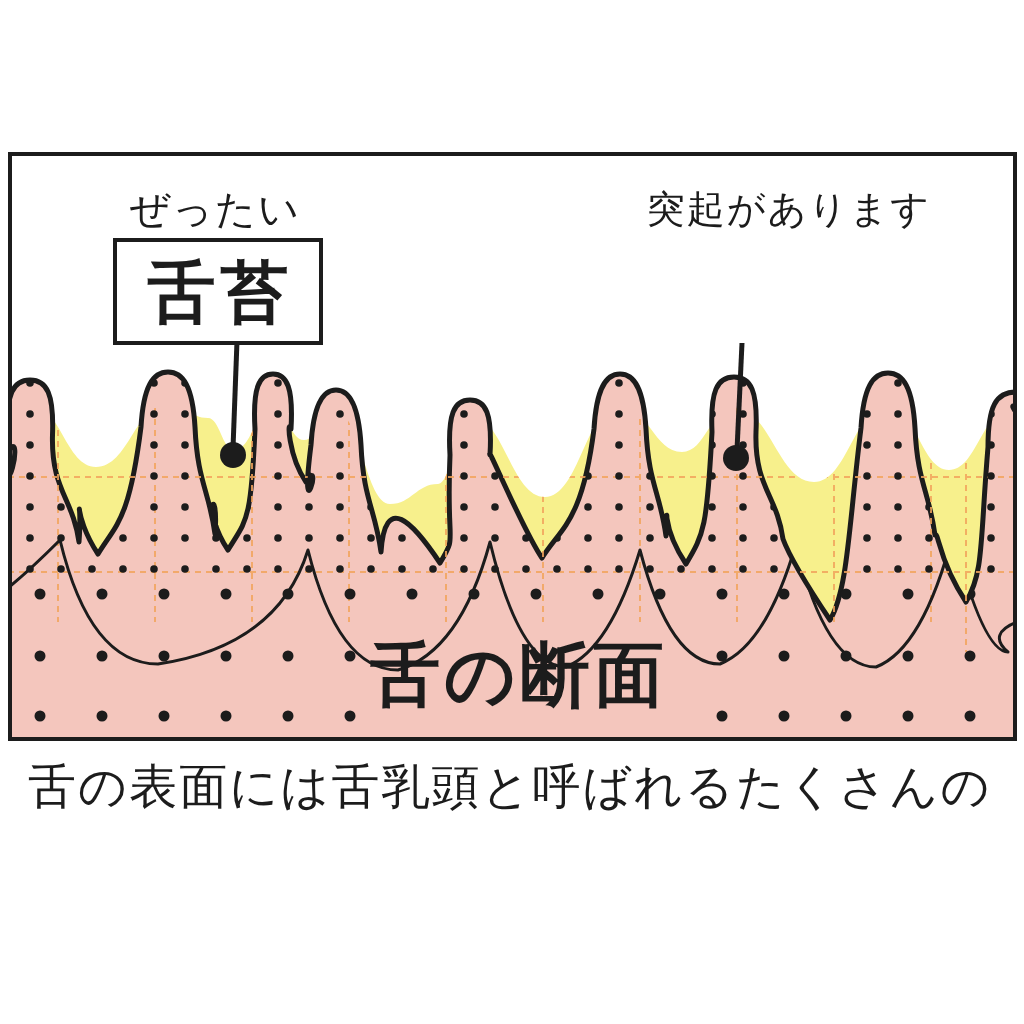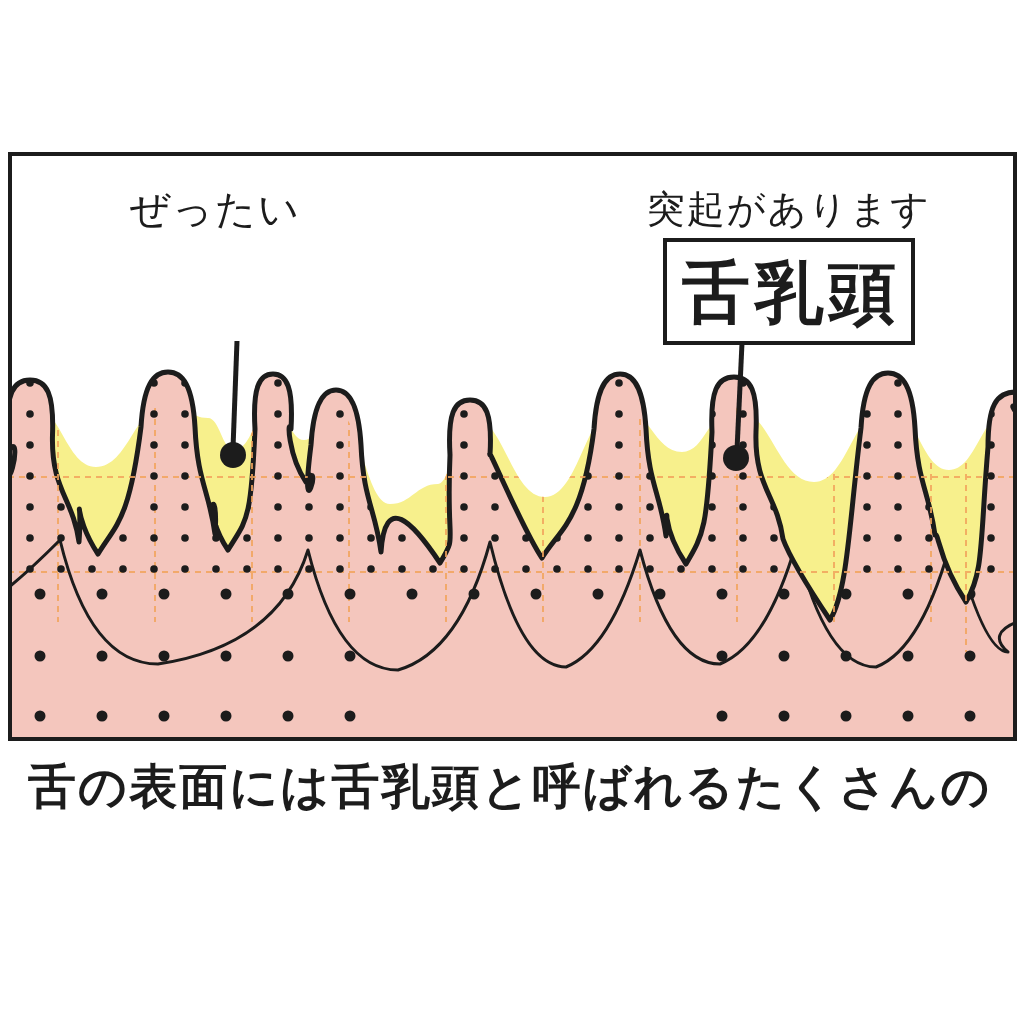--- a/index.html
+++ b/index.html
@@ -12,21 +12,21 @@
   .furigana{position:absolute;transform:translateX(-50%);font-size:40px;letter-spacing:2px;
     color:var(--outline);font-weight:500;white-space:nowrap;}
   .labelbox{position:absolute;box-sizing:border-box;background:#fff;border:4px solid var(--outline);
     display:flex;align-items:center;justify-content:center;}
   .labelbox .kanji{font-size:68px;font-weight:bold;letter-spacing:5px;color:var(--outline);
     white-space:nowrap;line-height:1;text-indent:5px;}
   .cross-label{position:absolute;transform:translateX(-50%);font-size:70px;font-weight:bold;
     letter-spacing:4px;color:var(--outline);white-space:nowrap;line-height:1;}
   .caption{position:absolute;left:28px;top:756px;font-size:48px;line-height:62px;
     letter-spacing:2px;color:var(--outline);font-weight:500;}
-  .caption div{white-space:nowrap;font-weight:bold;}
+  .caption div{white-space:nowrap;}
 </style>
 </head>
 <body>
 
 <div class="canvas">
 
   <svg class="art" viewBox="0 0 1009 589">
     <defs>
       <clipPath id="pinkClip">
           <path id="pinkClipPath" d="M 0 300 C 18 270, -6 378, -0.5 283 C -2 242, 5 228, 22 228 C 39 228, 46 242, 44.5 283 C 43 338, 65 346, 71 390 C 75 332, 62 360, 90 402 C 108 372, 121 370, 133 275 C 135.4 234, 145 220, 160 220 C 175 220, 184.6 234, 187 275 C 189.4 330, 201 338, 207 382 C 211 328, 192 356, 220 398 C 238 368, 243 372, 247 277 C 244.6 236, 251 222, 265 222 C 279 222, 285.4 236, 283 277 C 279 264, 280 304, 298 330 C 316 300, 291 388, 303 293 C 305.4 252, 315 238, 328 238 C 341 238, 350.6 252, 353 293 C 355.4 348, 367 356, 373 400 C 377 341, 404 369, 432 411 C 450 381, 438 398, 442 303 C 439.6 262, 446 248, 462 248 C 478 248, 484.4 262, 482 303 C 478 290, 516 380, 534 406 C 552 376, 574 372, 586 277 C 588.4 236, 598 222, 612 222 C 626 222, 635.6 236, 638 277 C 640.4 332, 652 340, 658 384 C 662 342, 650 370, 678 412 C 696 382, 699 375, 704 280 C 702.2 239, 709 225, 726 225 C 743 225, 749.8 239, 748 280 C 746.2 335, 769 343, 775 387 C 779 398, 794 426, 822 468 C 840 438, 841 371, 853 276 C 855.4 235, 865 221, 880 221 C 895 221, 904.6 235, 907 276 C 909.4 331, 921 339, 927 383 C 931 380, 930 408, 958 450 C 976 420, 972 390, 980 295 C 980 254, 988 240, 1008 240 C 1028 240, 1036 254, 1036 295 C 1036 282, 991 236, 1009 262 L 1009 589 L 0 589 Z"></path>
@@ -326,23 +326,24 @@
       <line x1="229" y1="189" x2="225" y2="296" stroke-width="5"></line>
       <circle cx="225" cy="303" r="13" style="fill:var(--outline)" stroke="none"></circle>
       <line x1="734" y1="191" x2="729" y2="298" stroke-width="5"></line>
       <circle cx="728" cy="306" r="13" style="fill:var(--outline)" stroke="none"></circle>
     </g>
 
     <rect x="2" y="2" width="1005" height="585" style="fill:none;stroke:var(--outline);stroke-width:4"></rect>
   </svg>
 
   <div class="furigana" style="left:215px;top:182px;font-size:40px">ぜったい</div>
+  <div class="labelbox" style="left:113px;top:238px;width:210px;height:107px">
+    <span class="kanji">舌苔</span>
+  </div>
 
   <div class="furigana" style="left:789px;top:184px;font-size:38px">突起があります</div>
-  <div class="labelbox" style="left:663px;top:238px;width:252px;height:107px">
-    <span class="kanji">舌乳頭</span>
-  </div>
-
+
+  <div class="cross-label" style="left:519px;top:640px">舌の断面</div>
 
   <div class="caption">
     <div>舌の表面には舌乳頭と呼ばれるたくさんの</div>
   </div>
 </div>
 
 </body></html>

